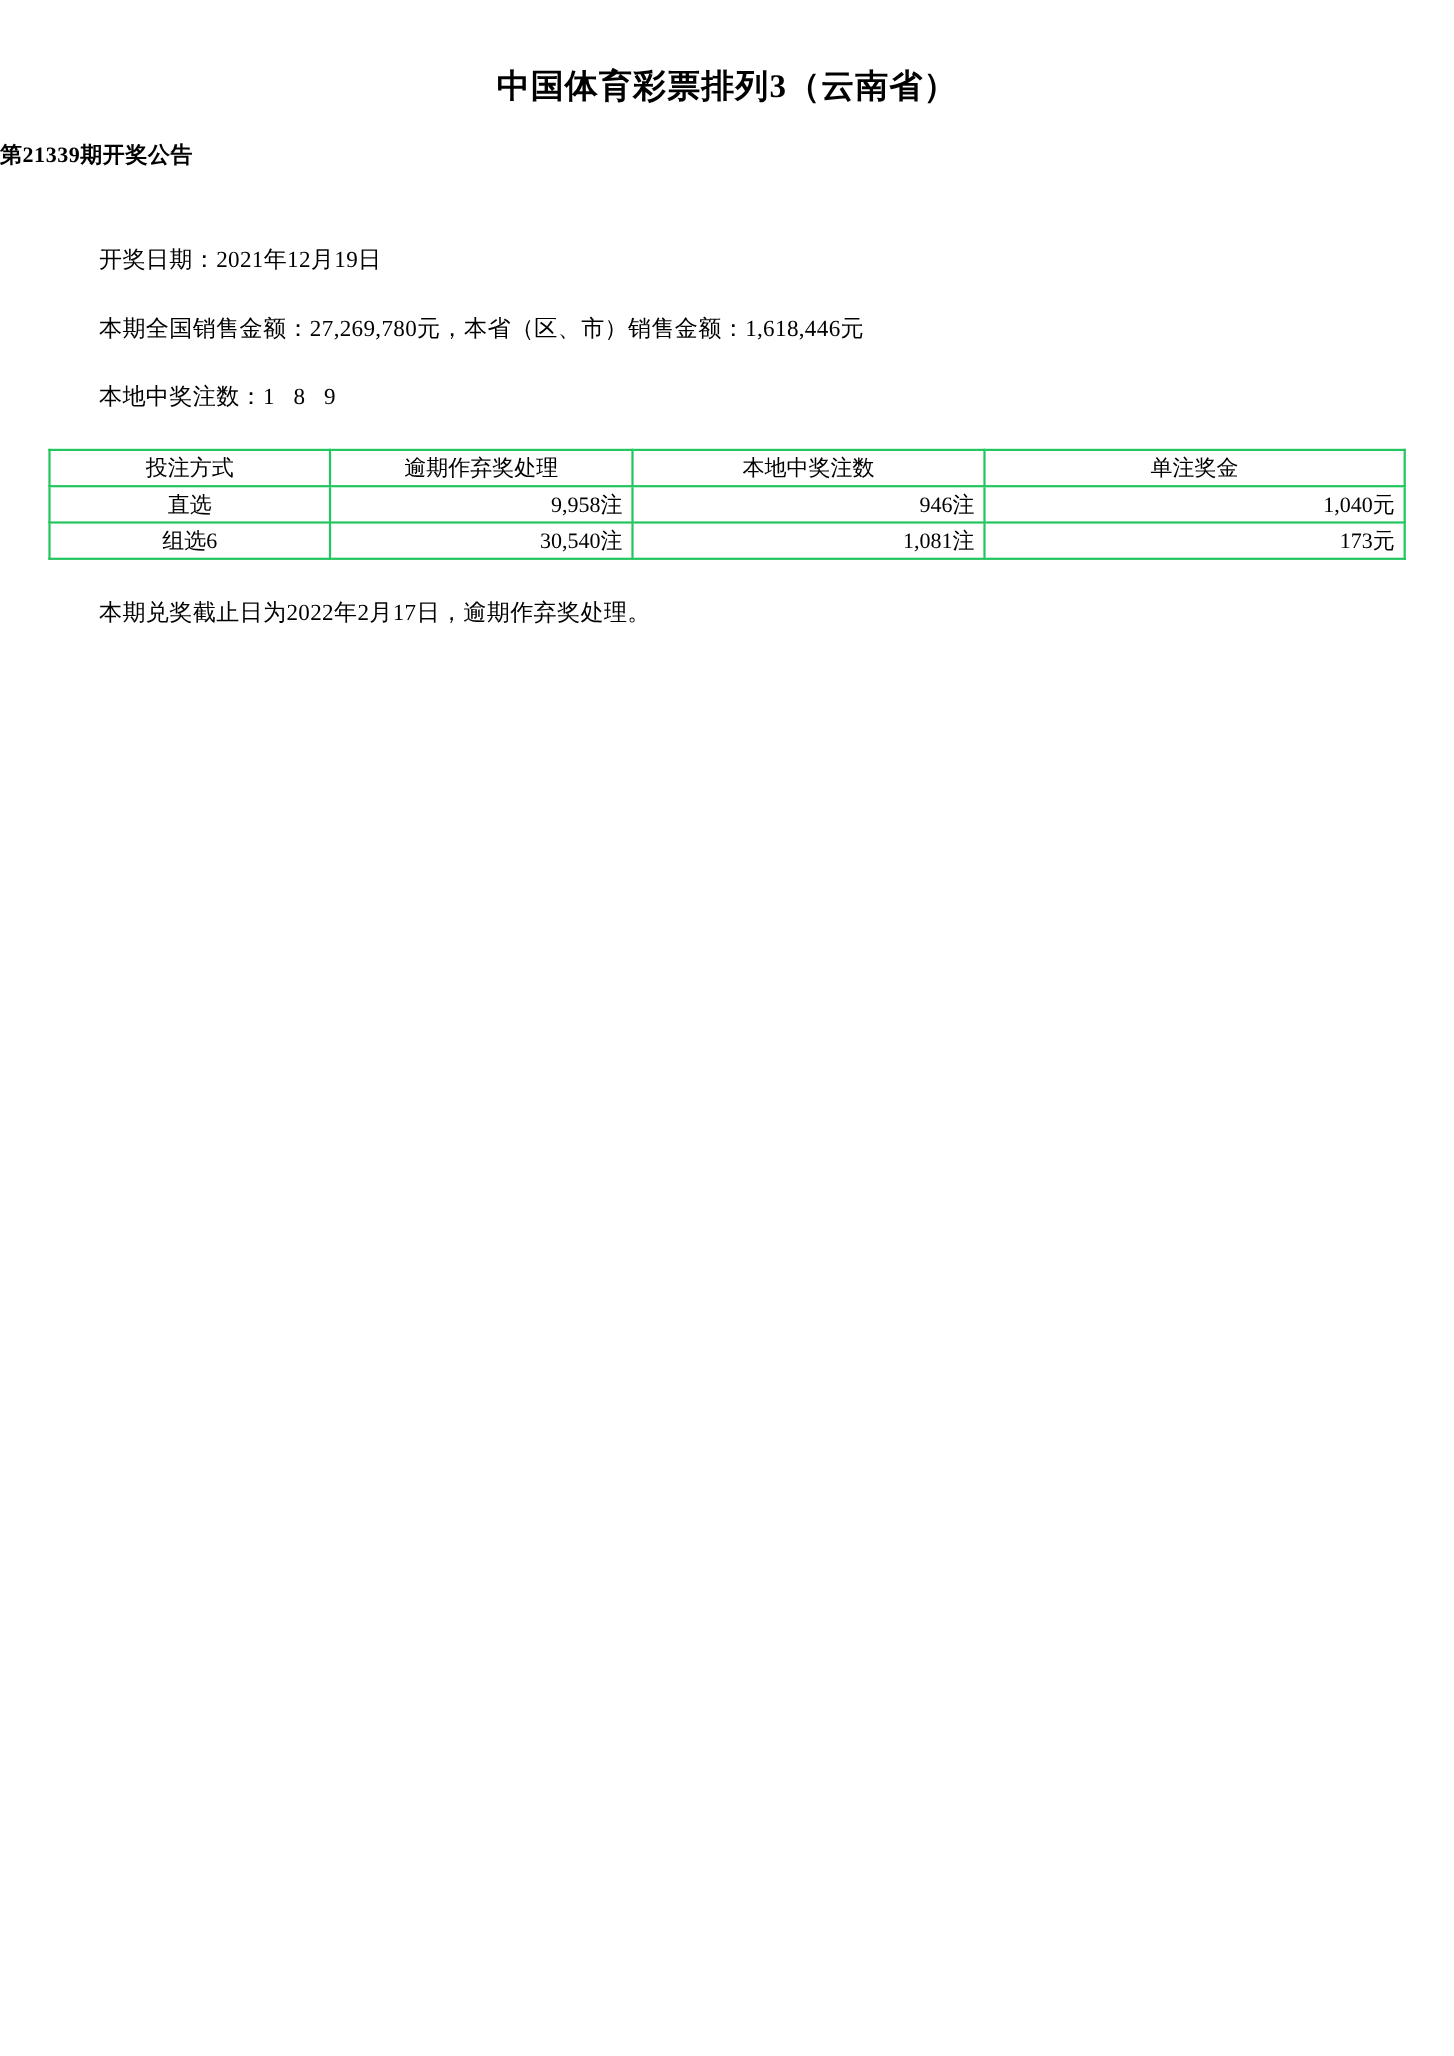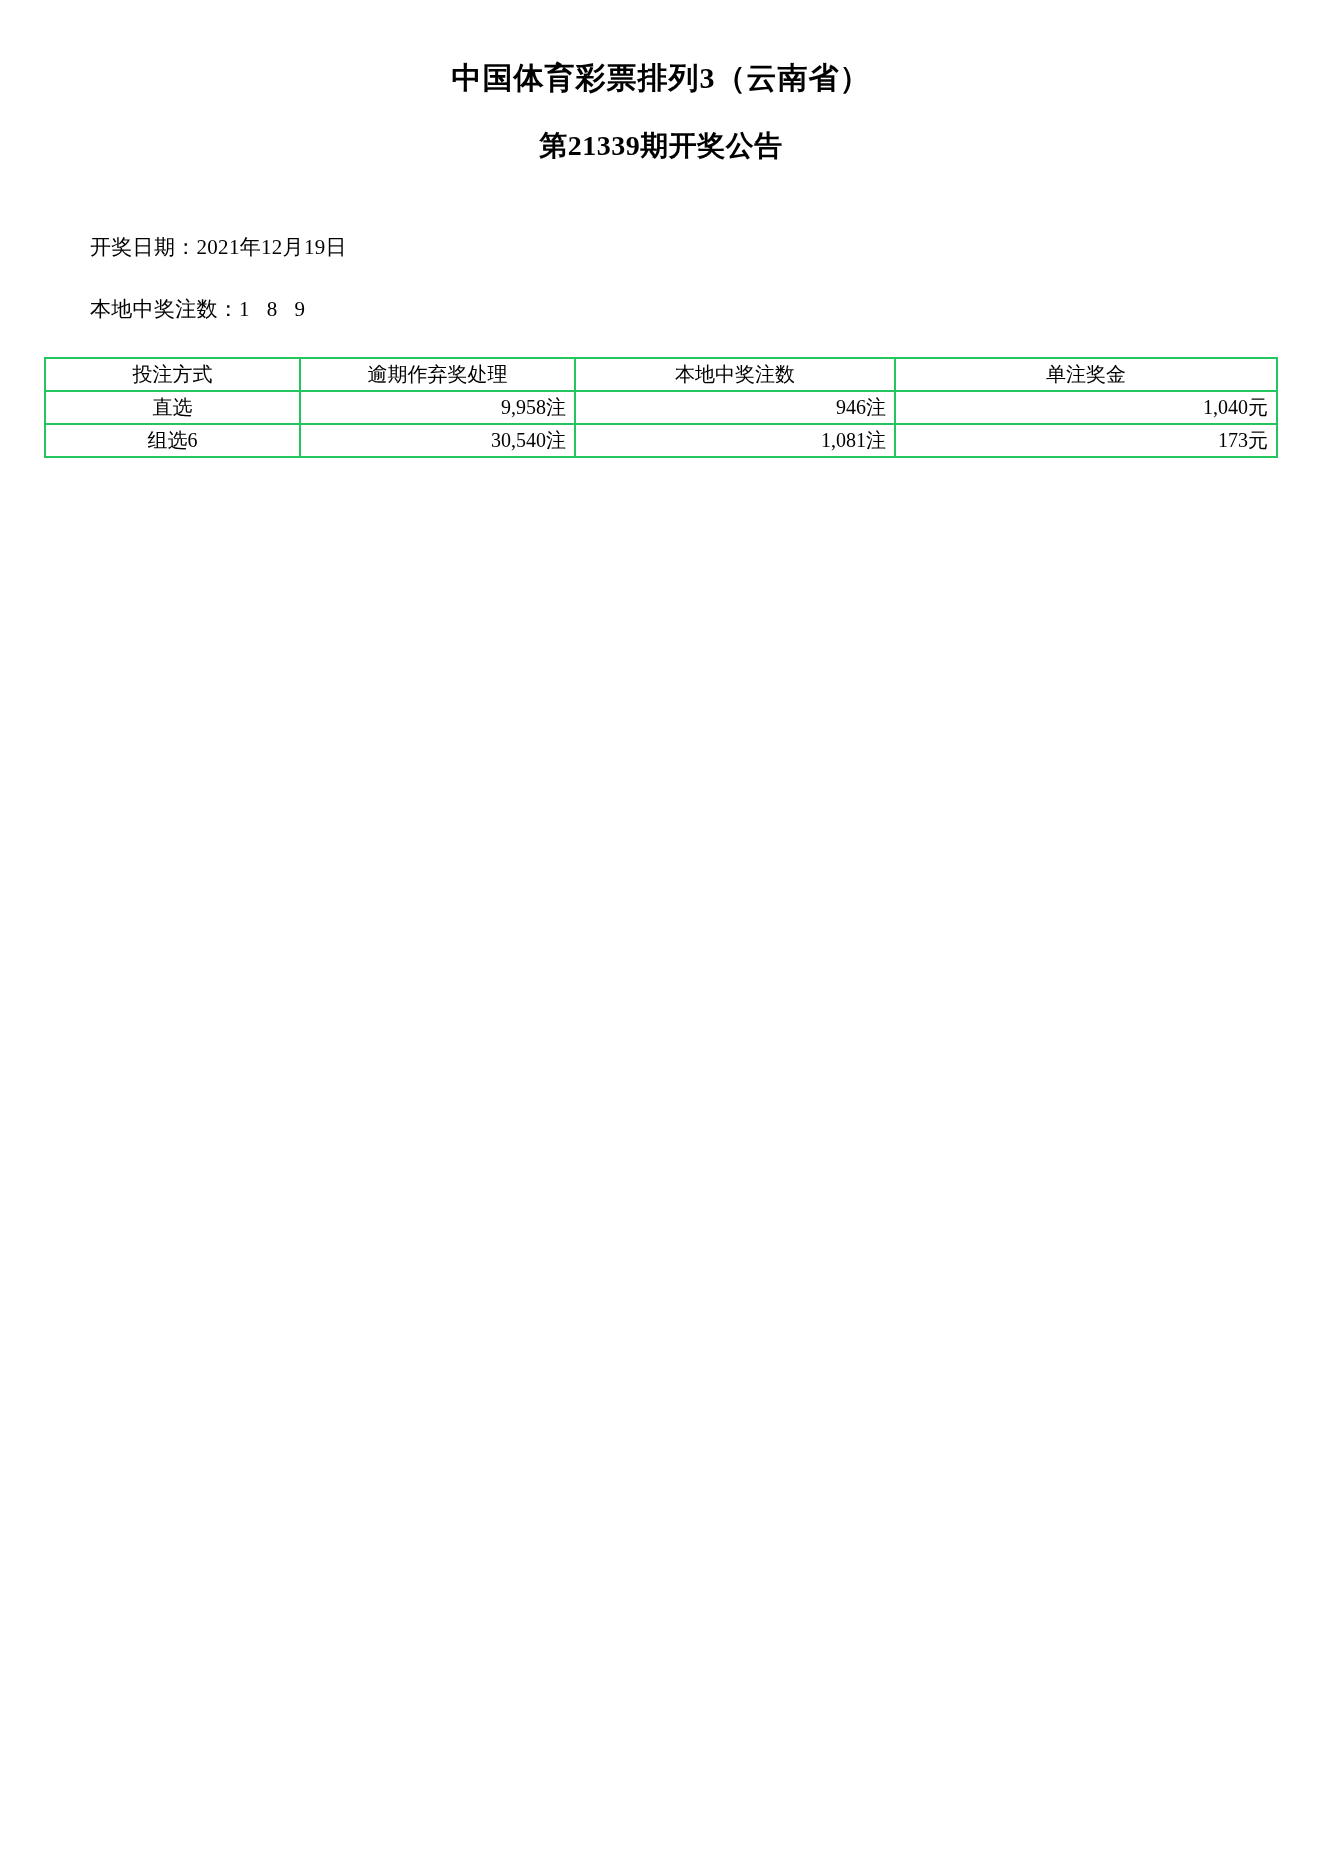--- a/index.html
+++ b/index.html
@@ -21,22 +21,21 @@
     padding: 0;
   }
   .title {
     text-align: center;
     font-size: 30px;
     font-weight: bold;
     letter-spacing: 1px;
     margin-top: 58px;
   }
   .subtitle {
-    text-align: center;
-    font-size: 28px;
+    font-size: 20px;
     font-weight: bold;
     letter-spacing: 0.5px;
     margin-top: 28px;
   }
   .body-block {
     margin: 0 auto;
     width: 1232px;
     padding-left: 45px;
     box-sizing: border-box;
   }
@@ -93,20 +92,21 @@
 </head>
 <body>
 
 <div class="page">
 
   <div class="title">中国体育彩票排列3（云南省）</div>
   <div class="subtitle">第21339期开奖公告</div>
 
   <div class="body-block">
     <div class="line first">开奖日期：2021年12月19日</div>
+    <div class="line">本期全国销售金额：27,269,780元，本省（区、市）销售金额：1,618,446元</div>
     <div class="line">
       <span>本地中奖注数：</span><span class="num-seq">1 8 9</span>
     </div>
   </div>
 
   <table class="results">
     <colgroup>
       <col class="c1">
       <col class="c2">
       <col class="c3">
@@ -130,15 +130,16 @@
       <tr>
         <td class="method">组选6</td>
         <td class="numeric">30,540注</td>
         <td class="numeric">1,081注</td>
         <td class="numeric">173元</td>
       </tr>
     </tbody>
   </table>
 
   <div class="body-block">
+    <div class="note">本期兑奖截止日为2022年2月17日，逾期作弃奖处理。</div>
   </div>
 
 </div>
 
 </body></html>

